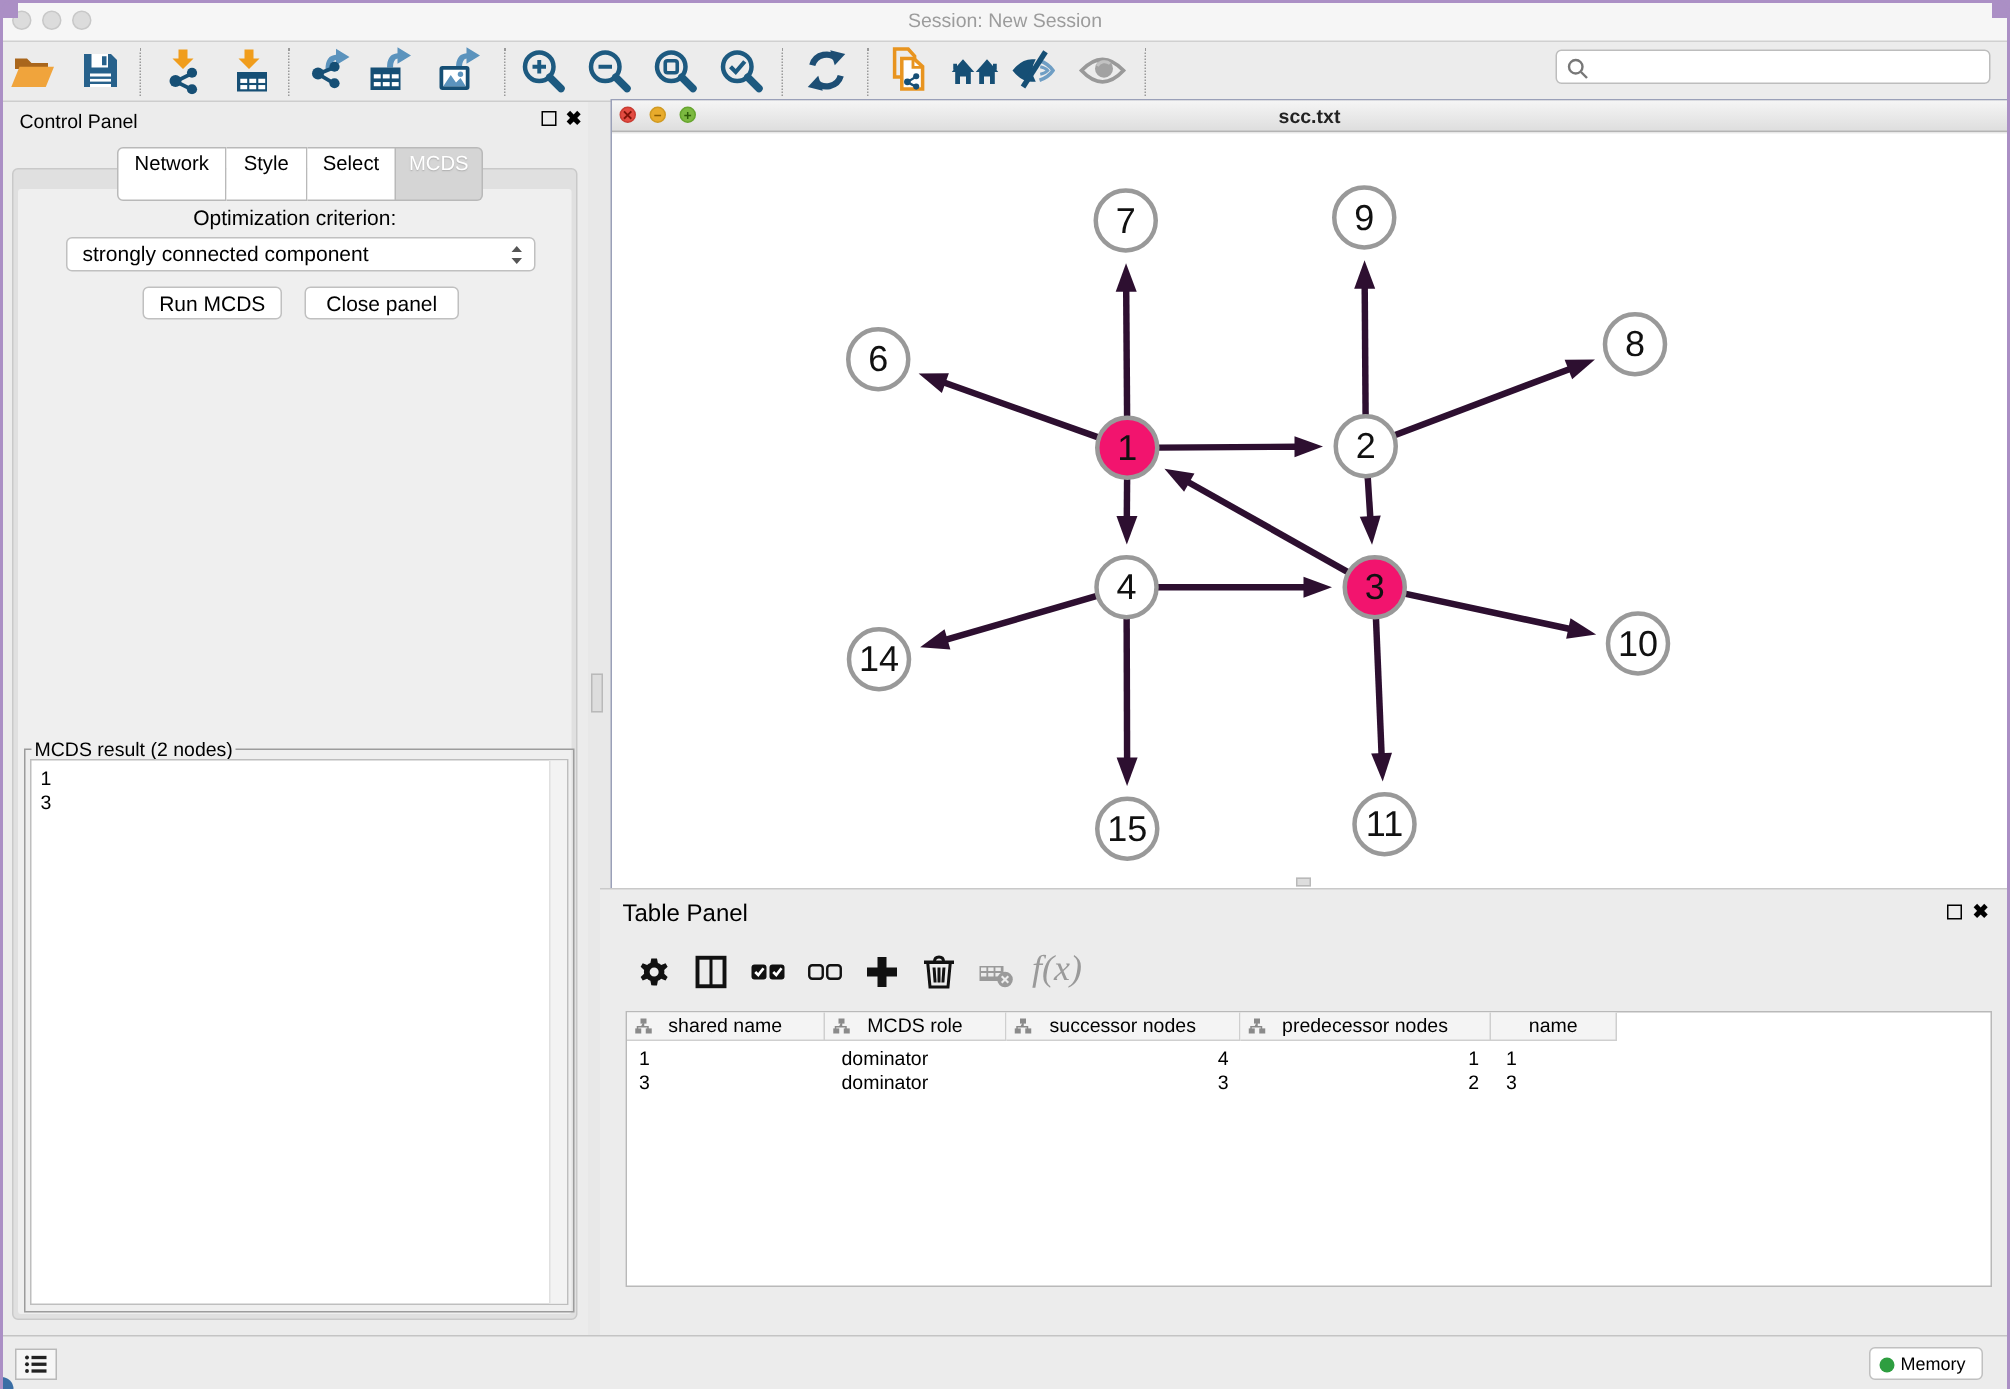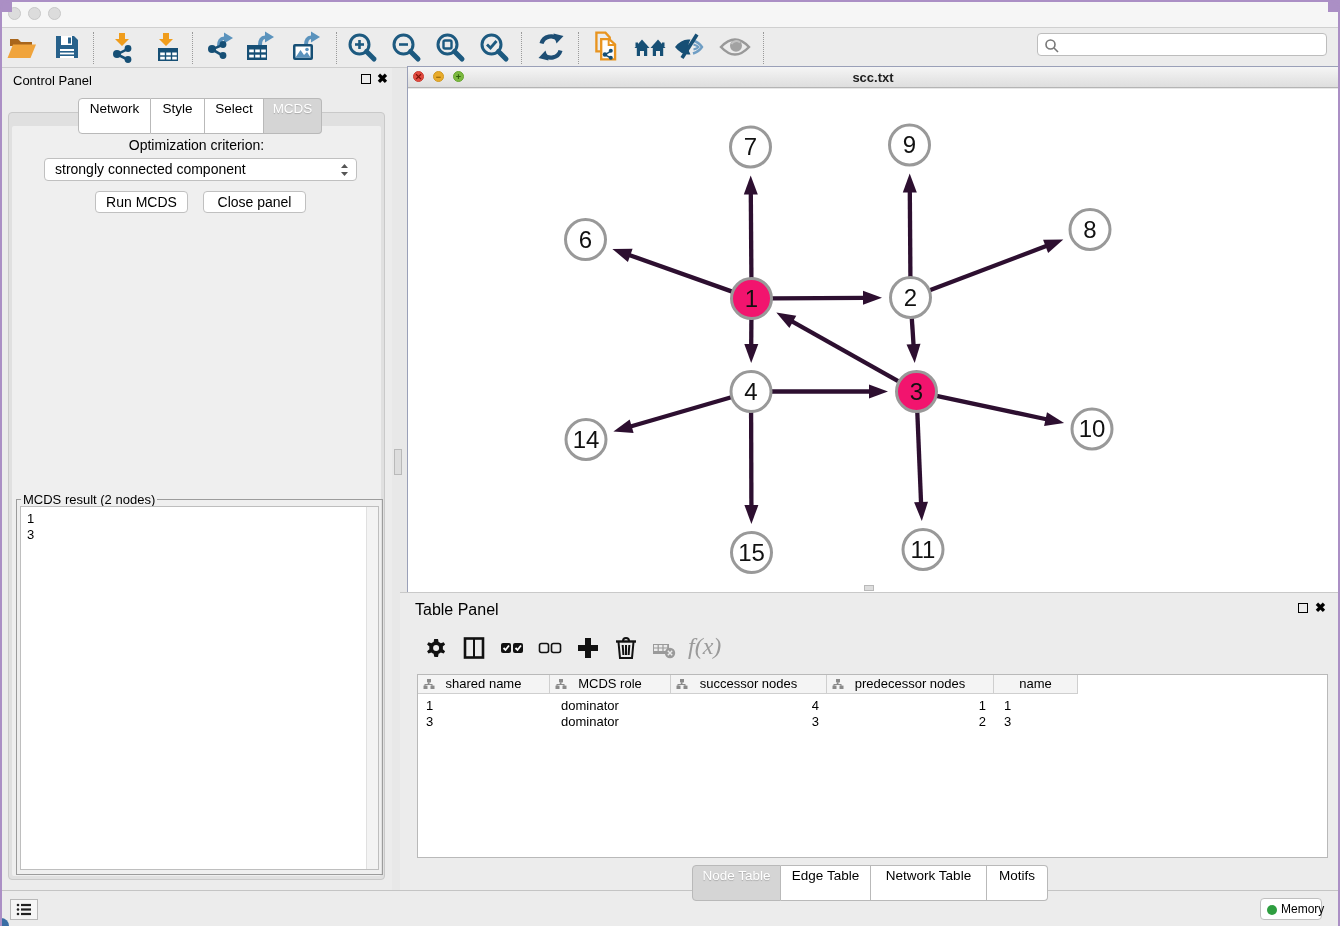--- a/index.html
+++ b/index.html
@@ -49,33 +49,34 @@
 #tp-head .title { position:absolute; left:15px; top:8px; font-size:16px; color:#000; }
 .tpi { position:absolute; top:0; width:26px; height:26px; }
 #tbl { position:absolute; left:17px; top:81px; width:911px; height:184px; background:#fff; border:1px solid #b9b9b9; }
 .th { position:absolute; top:0; height:19px; border-right:1px solid #cfcfcf; border-bottom:1px solid #cfcfcf; background:#f4f4f4; font-size:13px; color:#000; text-align:center; line-height:17px; }
 .th svg { position:absolute; left:5px; top:3px; }
 .td { position:absolute; font-size:13px; color:#000; height:16px; line-height:16px; }
 #tp-tabs { position:absolute; top:272px; left:0; width:940px; }
 
 #status { position:absolute; left:0; top:890px; width:1340px; height:36px; background:#ececec; border-top:1px solid #c4c4c4; }
 #list-btn { position:absolute; left:10px; top:8px; width:28px; height:21px; background:#f6f6f6; border:1px solid #b9b9b9; }
-#mem-btn { position:absolute; right:18px; top:7px; width:62px; height:22px; background:#fff; border:1px solid #c0c0c0; border-radius:4px; font-size:12px; line-height:20px; text-align:left; padding-left:20px; }
+#mem-btn { position:absolute; right:18px; top:7px; width:76px; height:22px; background:#fff; border:1px solid #c0c0c0; border-radius:4px; font-size:12px; line-height:20px; text-align:left; padding-left:20px; }
 #mem-btn .dot { position:absolute; left:6px; top:6px; width:10px; height:10px; border-radius:50%; background:#2e9e40; }
 </style>
 </head>
 <body>
 <div id="app">
   <div id="corner-l" style="left:0;"></div>
     <div id="corner-r" style="right:0;"></div>
     <div id="frame"></div>
   <div id="titlebar">
     <div class="light" style="left:8px;"></div>
     <div class="light" style="left:28px;"></div>
     <div class="light" style="left:48px;"></div>
+    <div class="t">Session: New Session</div>
   </div>
   <div id="toolbar">
     <svg class="tbi" style="left:6px; top:3px;" width="31" height="31" viewBox="0 0 32 32">
         <path d="M4 8 L12 8 L15 11 L26 11 L26 15 L4 15 Z" fill="#a9661c"></path>
         <path d="M1.5 27 L7 13.5 L30 13.5 L24.5 27 Z" fill="#f0a43c"></path>
       </svg>
     <svg class="tbi" style="left:51px; top:3px;" width="31" height="31" viewBox="0 0 32 32">
         <path d="M5 5 L23 5 L27 9 L27 27 L5 27 Z" fill="#27618b"></path>
         <rect x="10" y="5" width="11" height="9" fill="#fff"></rect>
         <rect x="17" y="6.5" width="3" height="6" fill="#27618b"></rect>
@@ -415,28 +416,20 @@
       <div class="td" style="left:143px; top:23px;">dominator</div>
       <div class="td" style="left:253px; top:23px; width:148px; text-align:right;">4</div>
       <div class="td" style="left:409px; top:23px; width:159px; text-align:right;">1</div>
       <div class="td" style="left:586px; top:23px;">1</div>
       <div class="td" style="left:8px; top:39px;">3</div>
       <div class="td" style="left:143px; top:39px;">dominator</div>
       <div class="td" style="left:253px; top:39px; width:148px; text-align:right;">3</div>
       <div class="td" style="left:409px; top:39px; width:159px; text-align:right;">2</div>
       <div class="td" style="left:586px; top:39px;">3</div>
     </div>
-    <div id="tp-tabs">
-      <div class="tabs" style="position:relative; justify-content:center;">
-        <div class="tab first sel" style="width:89px;">Node Table</div>
-        <div class="tab" style="width:90px;">Edge Table</div>
-        <div class="tab" style="width:116px;">Network Table</div>
-        <div class="tab last" style="width:61px;">Motifs</div>
-      </div>
-    </div>
   </div>
   <div style="position:absolute; left:394px; top:449px; width:8px; height:26px; background:#ddd; border:1px solid #b9b9b9;"></div>
   <div style="position:absolute; left:864px; top:585px; width:10px; height:6px; background:#ddd; border:1px solid #b9b9b9;"></div>
   <div style="position:absolute; left:0px; top:918px; width:9px; height:8px; background:#3a6ea5; border-radius:0 9px 0 0; z-index:5;"></div>
   <div id="status">
     <div id="list-btn"><svg width="26" height="19" viewBox="0 0 26 19">
           <g fill="#222">
             <circle cx="7" cy="5" r="1.3"></circle>
             <circle cx="7" cy="9.5" r="1.3"></circle>
             <circle cx="7" cy="14" r="1.3"></circle>

